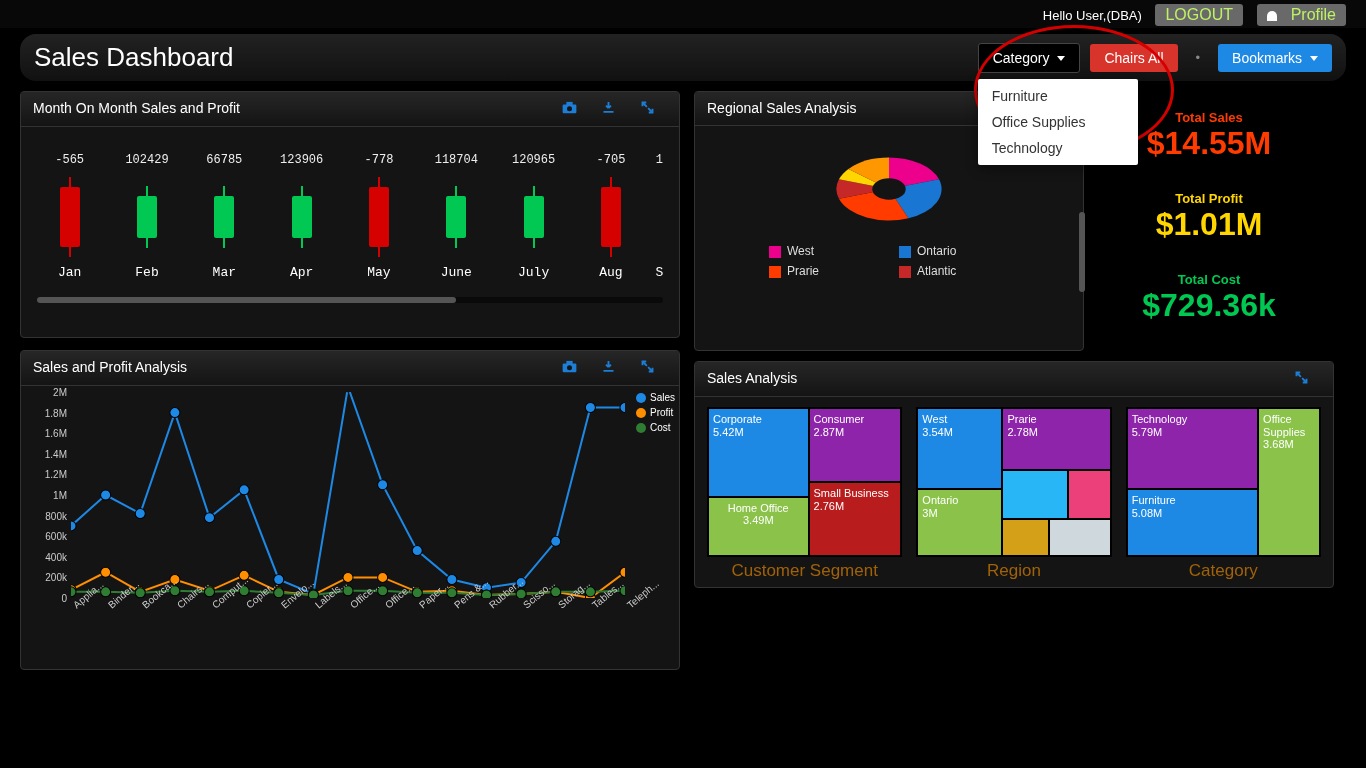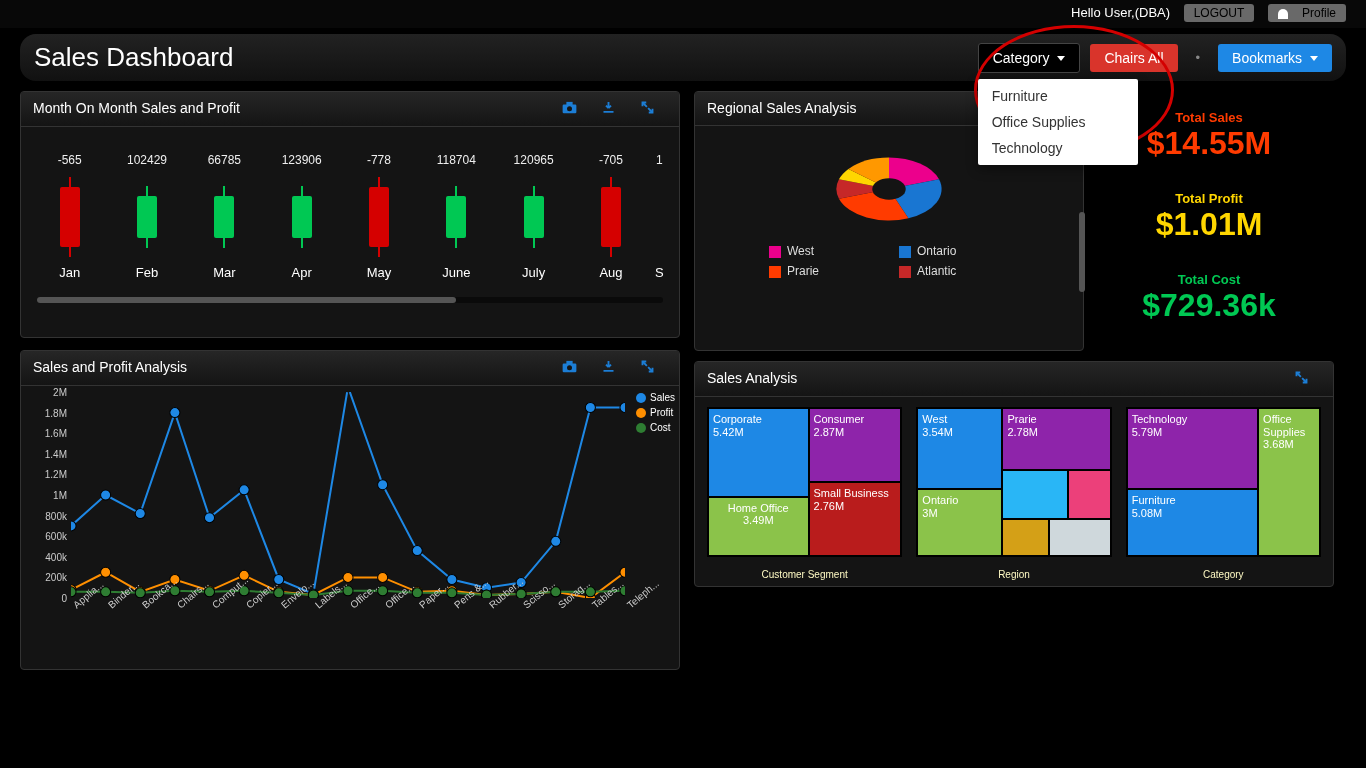--- a/index.html
+++ b/index.html
@@ -18,23 +18,23 @@
     text-align: right;
     padding: 4px 20px;
     font-size: 13px;
   }
   .top-bar span { margin-left: 10px; }
   .btn {
     display: inline-block;
     background: #696969;
     border-radius: 3px;
     padding: 2px 10px;
-    color: #000000;
+    color: #bef264;
     cursor: pointer;
-    font-size: 12px;
+    font-size: 16px;
   }
   .btn-profile::before {
     content: "";
     display: inline-block;
     width: 10px; height: 10px;
     background: #fff;
     border-radius: 50% 50% 0 0;
     margin-right: 4px;
     vertical-align: middle;
   }
@@ -106,21 +106,21 @@
   .panel-head {
     padding: 8px 12px;
     display:flex; align-items:flex-start;
     background: linear-gradient(#262626,#141414);
     border-bottom:1px solid #333;
     font-size:14px;
   }
   .panel-head .title { flex:1; }
   .tool-icon { color:#1c7ed6; margin: 0 12px; cursor:pointer; font-size:15px;}
   
-  .month-chart { height: 210px; padding: 14px 10px 12px; position:relative; }
+  .month-chart { height: 210px; padding: 14px 10px 12px; position:relative;font-family:Liberation Mono, monospace; }
   .month-chart .bars { display:flex; align-items:center; height:150px;}
   .month-chart .bar-col { flex:1; display:flex; flex-direction:column; align-items:center; font-size:12px;}
   .candle { width: 20px; position:relative; }
   .candle .body { width:100%; border-radius:2px;}
   .candle .wick { position:absolute; left:50%; width:2px; background:inherit; transform:translateX(-50%);}
   .bar-label { margin-top:2px; font-size:13px;}
   .val-label { font-size:12px; color:#eee; margin-bottom:4px;}
   .h-scroll { height:6px; background:#0a0a0a; margin:6px 6px 2px; border-radius:3px; position:relative;}
   .h-scroll .thumb {position:absolute; height:100%; background:#555; border-radius:3px;}
   
@@ -142,21 +142,21 @@
   .pie-legend .sw{display:inline-block;width:12px;height:12px;margin-right:6px;vertical-align:middle;}
   .kpi-col { width: 250px; display:flex; flex-direction:column; justify-content:space-around; padding:4px 0 12px; align-items:center;}
   .kpi-label { font-size:13px; font-weight:bold; text-align:center;}
   .kpi-val { font-size:32px; font-weight:600; text-align:center;}
   
   .sales-analysis { }
   .treemaps { display:flex; gap:14px; padding:10px 12px 6px;}
   .tm-col { flex:1; display:flex; flex-direction:column;}
   .tm-box { height:150px; position:relative; border:1px solid #000;}
   .tm-cell { position:absolute; font-size:11px; color:#fff; padding:4px; box-sizing:border-box; line-height:1.15;}
-  .tm-cap { text-align:center; color:#fef9c3; font-size:10px; margin-top:12px;}
+  .tm-cap { text-align:center; color:#a16207; font-size:17px; margin-top:4px;}
   .v-scroll { position:absolute; right:-2px; top:120px; width:6px; height:80px; background:#555; border-radius:3px;}
 </style>
 </head>
 <body>
 
 <div class="top-bar">
   <span>Hello User,(DBA)</span>
   <span class="btn">LOGOUT</span>
   <span class="btn btn-profile"><span>Profile</span></span>
 </div>

